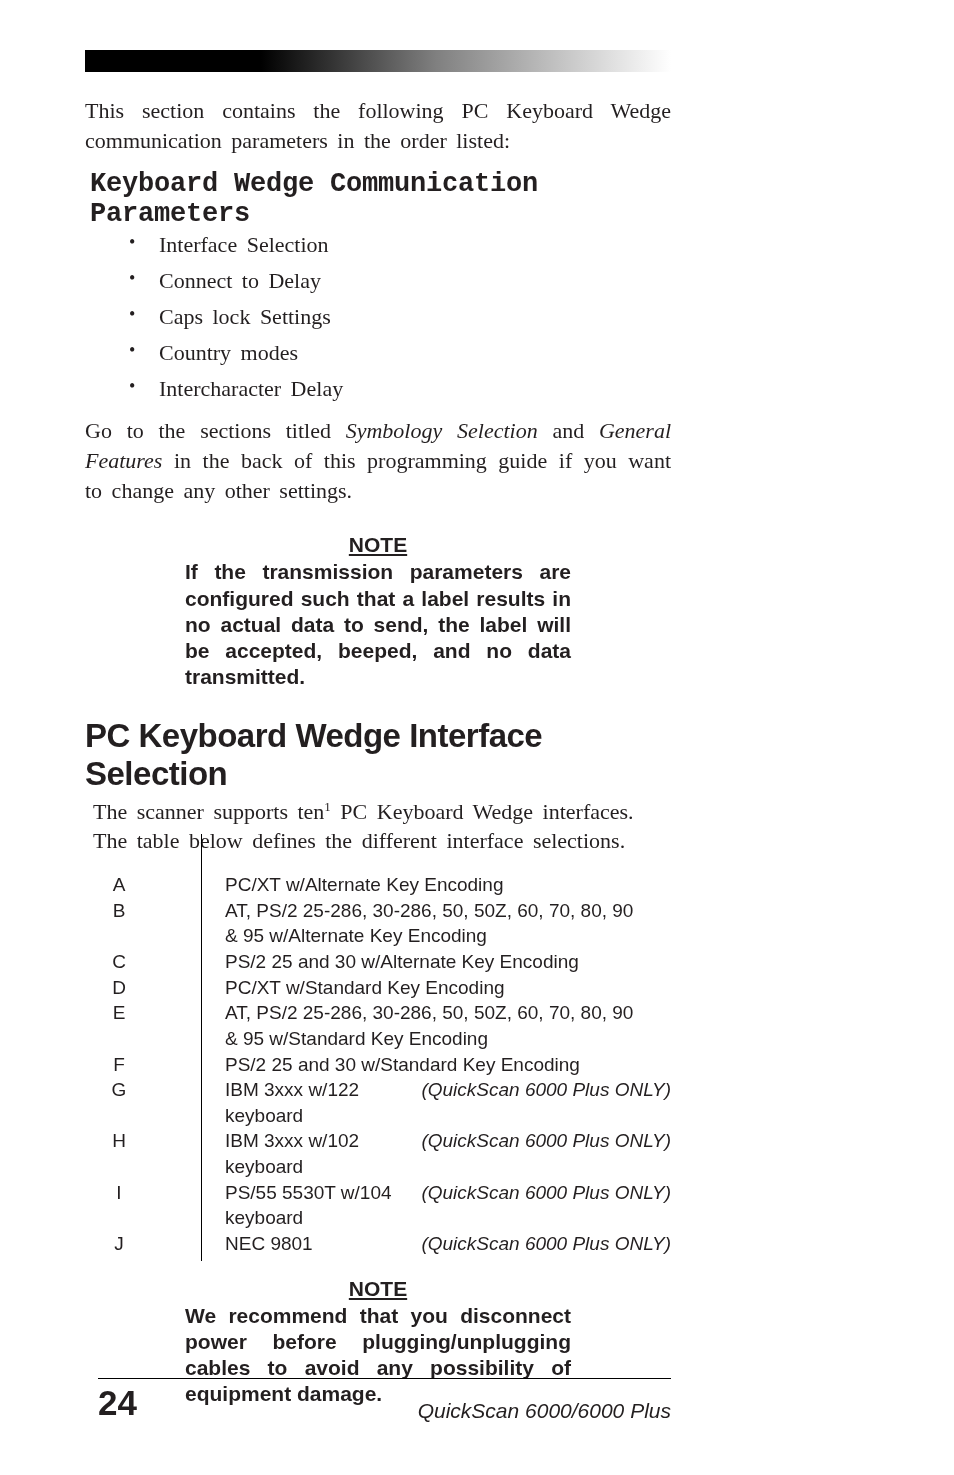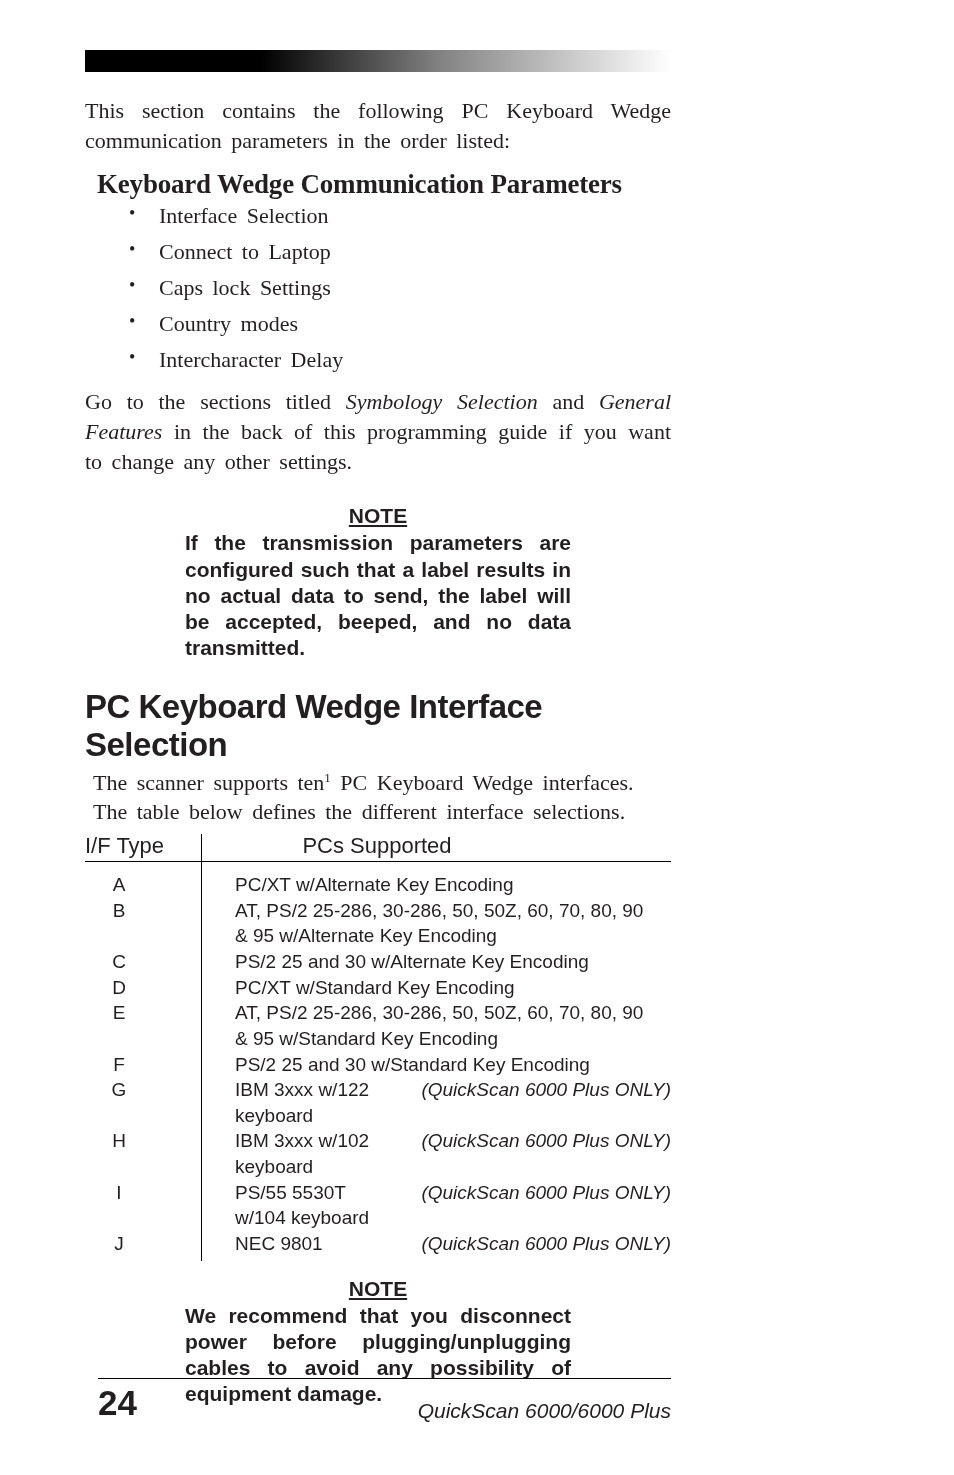--- a/index.html
+++ b/index.html
@@ -26,24 +26,24 @@
   }
   .intro {
     font-size: 22px;
     line-height: 1.35;
     text-align: justify;
     margin: 0 0 14px 0;
     font-family: Garamond, "Times New Roman", serif;
     word-spacing: 4px;
   }
   h2.section {
-    font-family: Liberation Serif, serif;
+    font-family: Liberation Mono, monospace;
     font-size: 27px;
     font-weight: 600;
-    margin: 6px 0 2px 12px;
+    margin: 6px 0 2px 5px;
     letter-spacing: -0.2px;
   }
   ul.bullets {
     margin: 2px 0 14px 0;
     padding-left: 74px;
     font-family: Garamond, "Times New Roman", serif;
     font-size: 22px;
   }
   ul.bullets li {
     list-style: none;
@@ -150,21 +150,21 @@
     color: #231f20;
   }
   .trow .c1 {
     width: 118px;
     text-align: center;
     padding-right: 50px;
     box-sizing: border-box;
   }
   .trow .c2 {
     flex: 1;
-    padding-left: 32px;
+    padding-left: 22px;
     display: flex;
     justify-content: space-between;
   }
   .trow .c2 .desc { flex: 1; }
   .trow .c2 .note {
     font-style: italic;
     white-space: nowrap;
     padding-left: 20px;
   }
   
@@ -195,21 +195,21 @@
 
 <div class="page">
   <div class="top-bar"></div>
 
   <p class="intro">This section contains the following PC Keyboard Wedge communication parameters in the order listed:</p>
 
   <h2 class="section">Keyboard Wedge Communication Parameters</h2>
 
   <ul class="bullets">
     <li>Interface Selection</li>
-    <li>Connect to Laptop</li>
+    <li>Connect to Delay</li>
     <li>Caps lock Settings</li>
     <li>Country modes</li>
     <li>Intercharacter Delay</li>
   </ul>
 
   <p class="body-block">
     <span>Go to the sections titled </span><em>Symbology Selection</em><span> and </span><em>General Features</em><span> in the back of this programming guide if you want to change any other settings.</span>
   </p>
 
   <div class="note-block">
@@ -217,24 +217,20 @@
   </div>
   <div class="note-body">If the transmission parameters are configured such that a label results in no actual data to send, the label will be accepted, beeped, and no data transmitted.</div>
 
   <h1 class="big">PC Keyboard Wedge Interface Selection</h1>
 
   <p class="sub-body">
     <span>The scanner supports ten</span><sup>1</sup><span> PC Keyboard Wedge interfaces. The table below defines the different interface selections.</span>
   </p>
 
   <div class="tbl">
-    <div class="tbl-hdr">
-      <div class="c1">I/F Type</div>
-      <div class="c2">PCs Supported</div>
-    </div>
     <div class="tbl-body">
       <div class="vline"></div>
       <div class="trow">
           <div class="c1">A</div>
           <div class="c2">
             <span class="desc">PC/XT w/Alternate Key Encoding</span>
             <span class="note"></span>
           </div>
         </div>
       <div class="trow">

